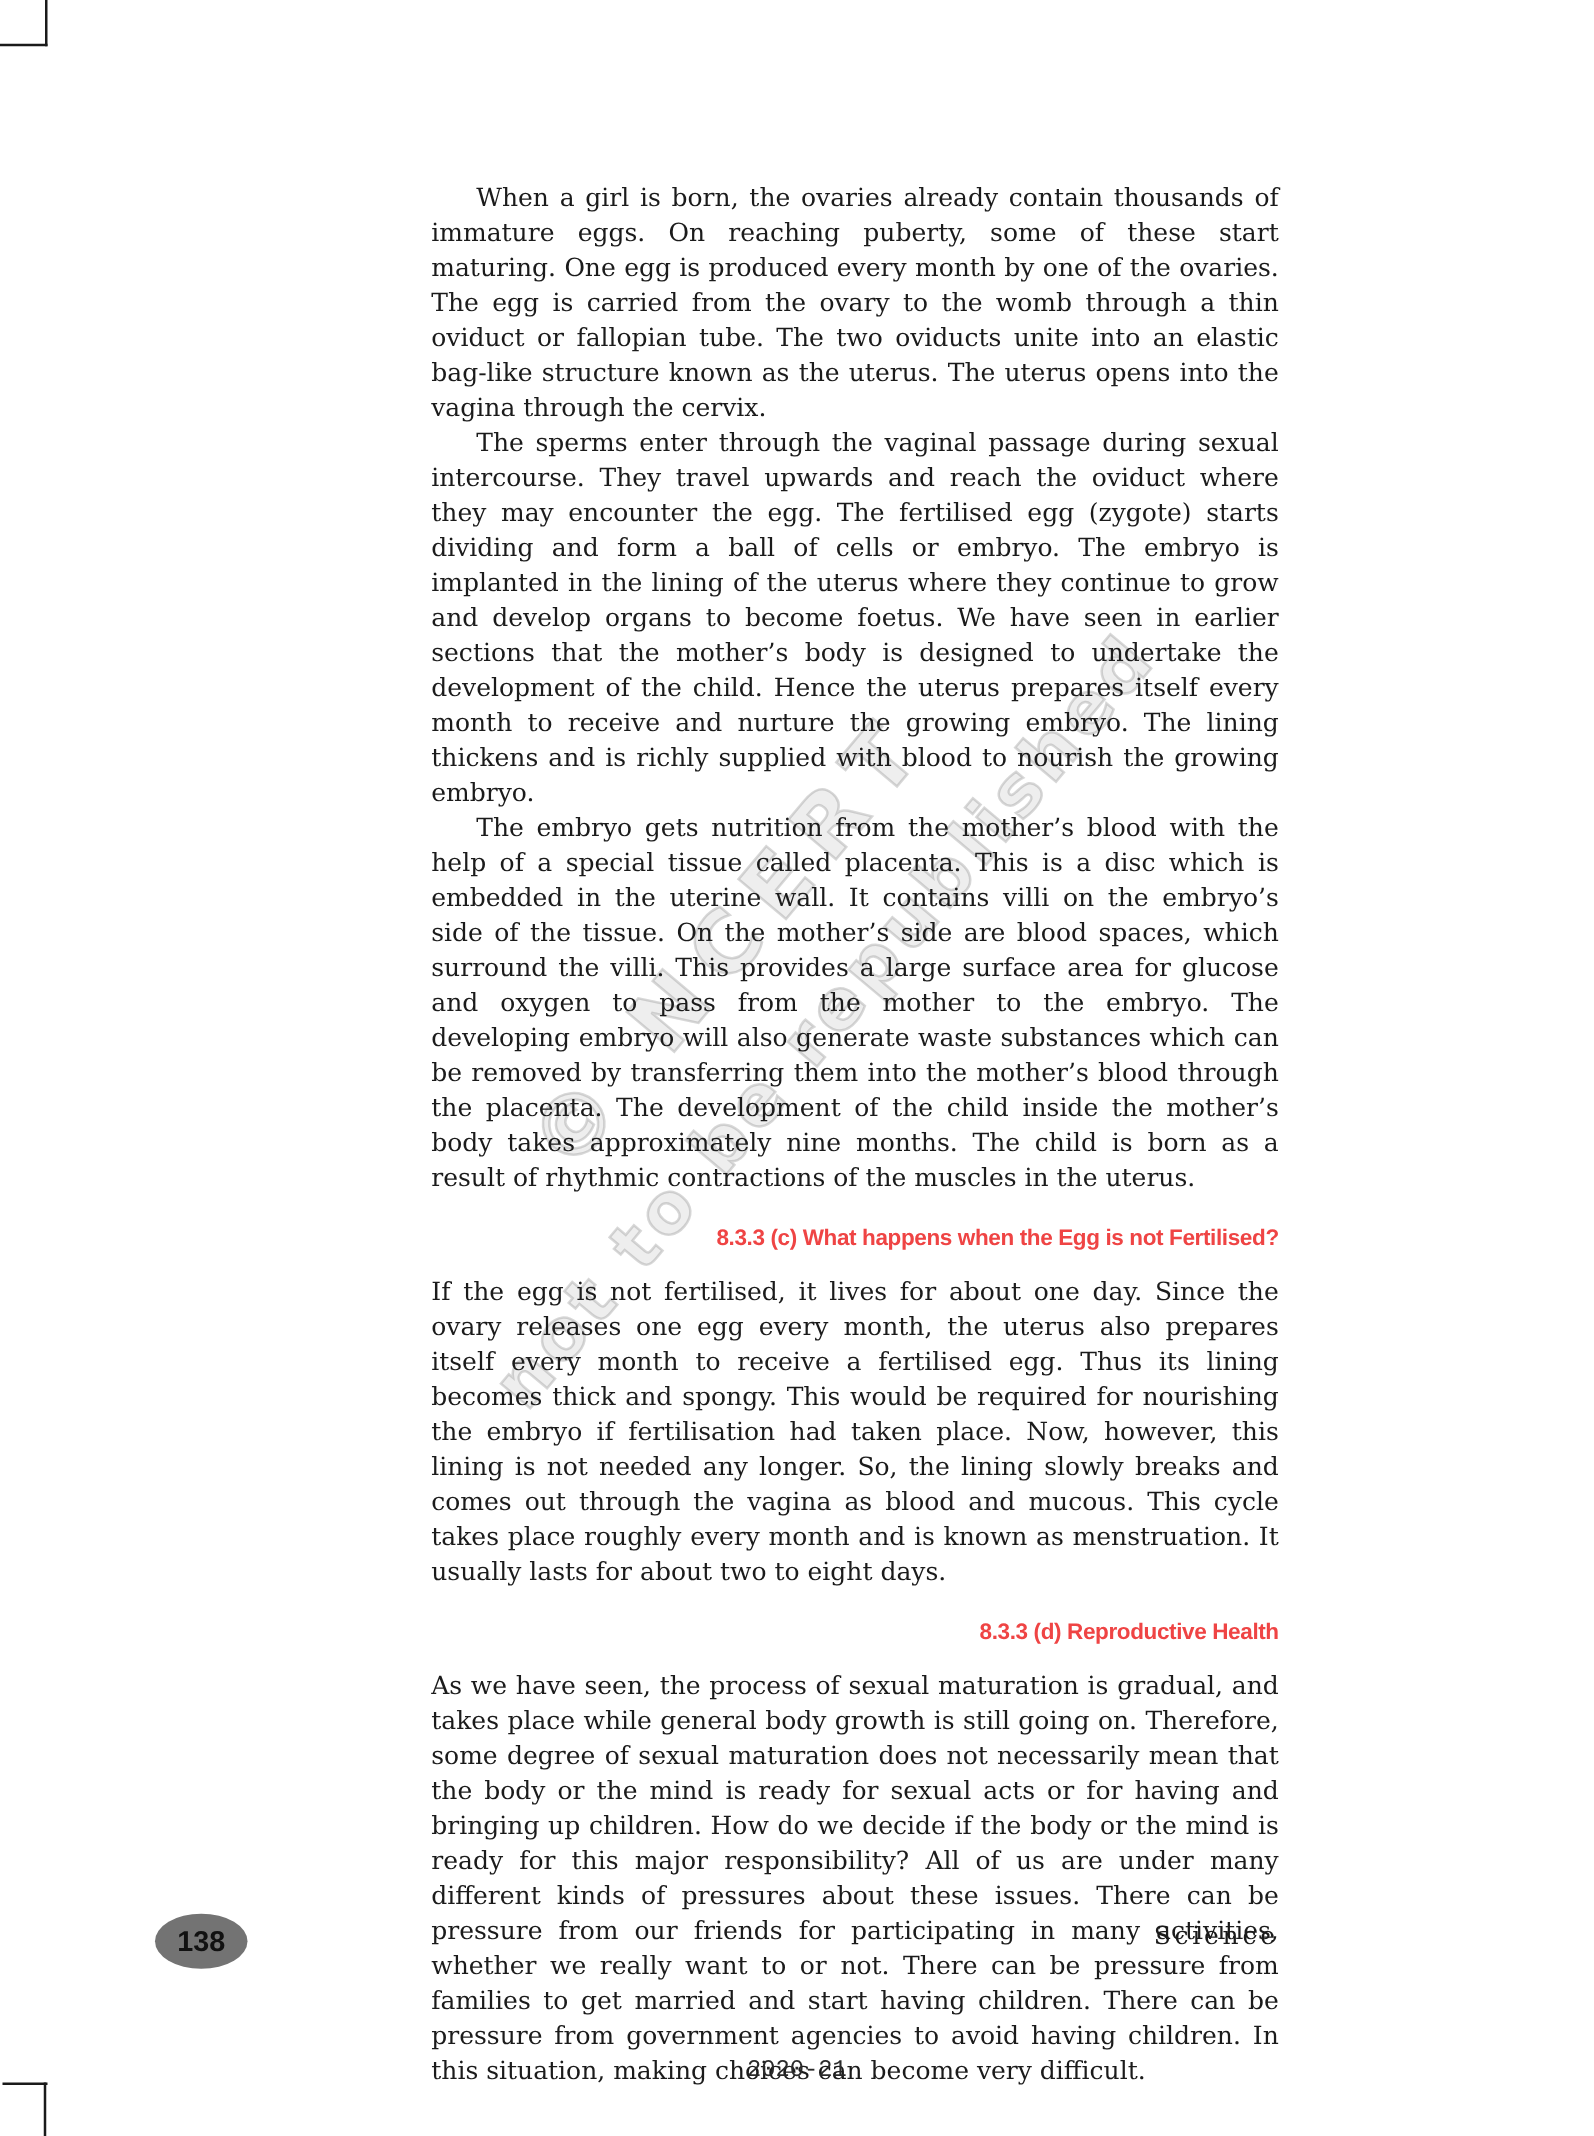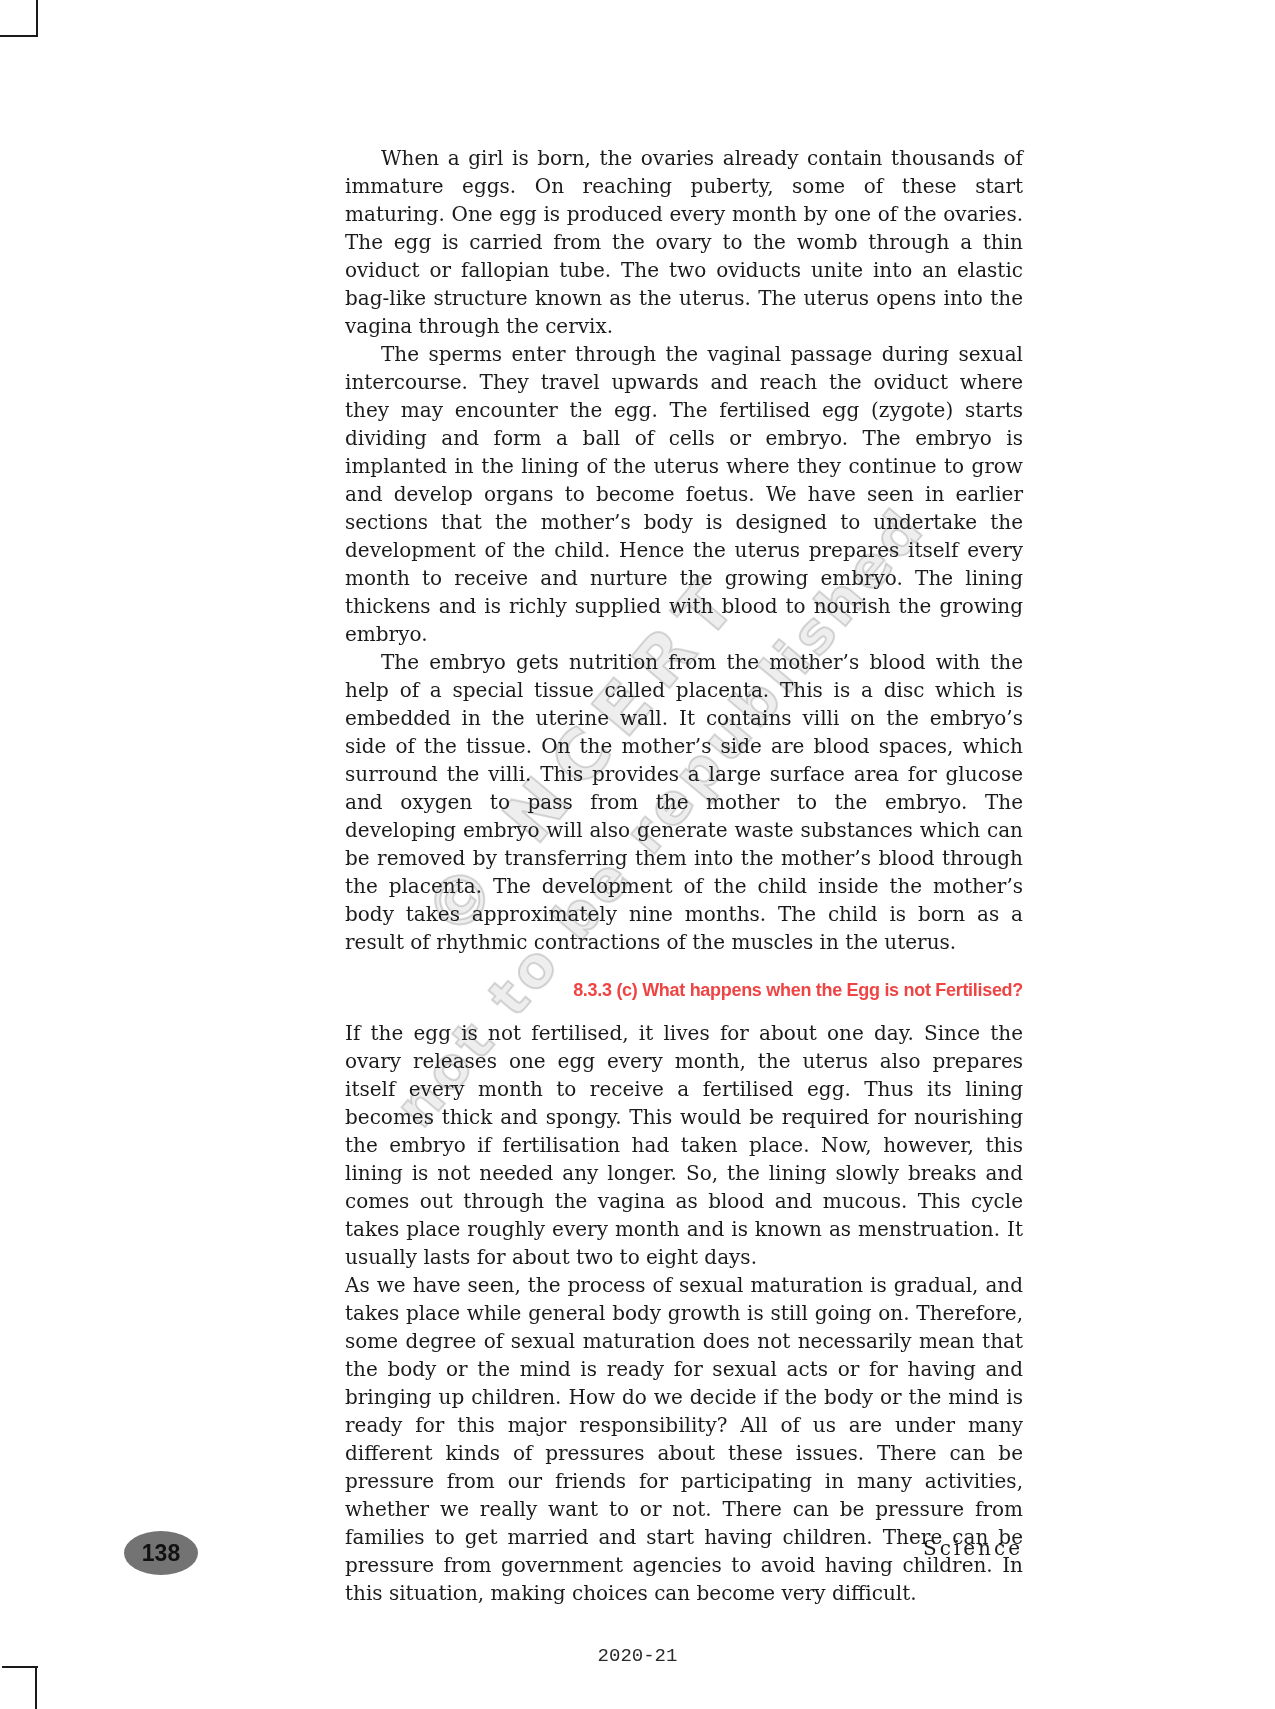--- a/index.html
+++ b/index.html
@@ -93,20 +93,21 @@
     <div class="wm-line-1">© NCERT</div>
     <div class="wm-line-2">not to be republished</div>
   </div>
 
   <div class="content">
     <p class="indent">When a girl is born, the ovaries already contain thousands of immature eggs. On reaching puberty, some of these start maturing. One egg is produced every month by one of the ovaries. The egg is carried from the ovary to the womb through a thin oviduct or fallopian tube. The two oviducts unite into an elastic bag-like structure known as the uterus. The uterus opens into the vagina through the cervix.</p>
     <p class="indent">The sperms enter through the vaginal passage during sexual intercourse. They travel upwards and reach the oviduct where they may encounter the egg. The fertilised egg (zygote) starts dividing and form a ball of cells or embryo. The embryo is implanted in the lining of the uterus where they continue to grow and develop organs to become foetus. We have seen in earlier sections that the mother’s body is designed to undertake the development of the child. Hence the uterus prepares itself every month to receive and nurture the growing embryo. The lining thickens and is richly supplied with blood to nourish the growing embryo.</p>
     <p class="indent">The embryo gets nutrition from the mother’s blood with the help of a special tissue called placenta. This is a disc which is embedded in the uterine wall. It contains villi on the embryo’s side of the tissue. On the mother’s side are blood spaces, which surround the villi. This provides a large surface area for glucose and oxygen to pass from the mother to the embryo. The developing embryo will also generate waste substances which can be removed by transferring them into the mother’s blood through the placenta. The development of the child inside the mother’s body takes approximately nine months. The child is born as a result of rhythmic contractions of the muscles in the uterus.</p>
     <h2>8.3.3 (c) What happens when the Egg is not Fertilised?</h2>
     <p>If the egg is not fertilised, it lives for about one day. Since the ovary releases one egg every month, the uterus also prepares itself every month to receive a fertilised egg. Thus its lining becomes thick and spongy. This would be required for nourishing the embryo if fertilisation had taken place. Now, however, this lining is not needed any longer. So, the lining slowly breaks and comes out through the vagina as blood and mucous. This cycle takes place roughly every month and is known as menstruation. It usually lasts for about two to eight days.</p>
+    <h2>8.3.3 (d) Reproductive Health</h2>
     <p>As we have seen, the process of sexual maturation is gradual, and takes place while general body growth is still going on. Therefore, some degree of sexual maturation does not necessarily mean that the body or the mind is ready for sexual acts or for having and bringing up children. How do we decide if the body or the mind is ready for this major responsibility? All of us are under many different kinds of pressures about these issues. There can be pressure from our friends for participating in many activities, whether we really want to or not. There can be pressure from families to get married and start having children. There can be pressure from government agencies to avoid having children. In this situation, making choices can become very difficult.</p>
   </div>
 
   <div class="page-badge">
     <span>138</span>
   </div>
   <div class="footer-book-title">Science</div>
   <div class="footer-year">2020-21</div>
 
 </div>

